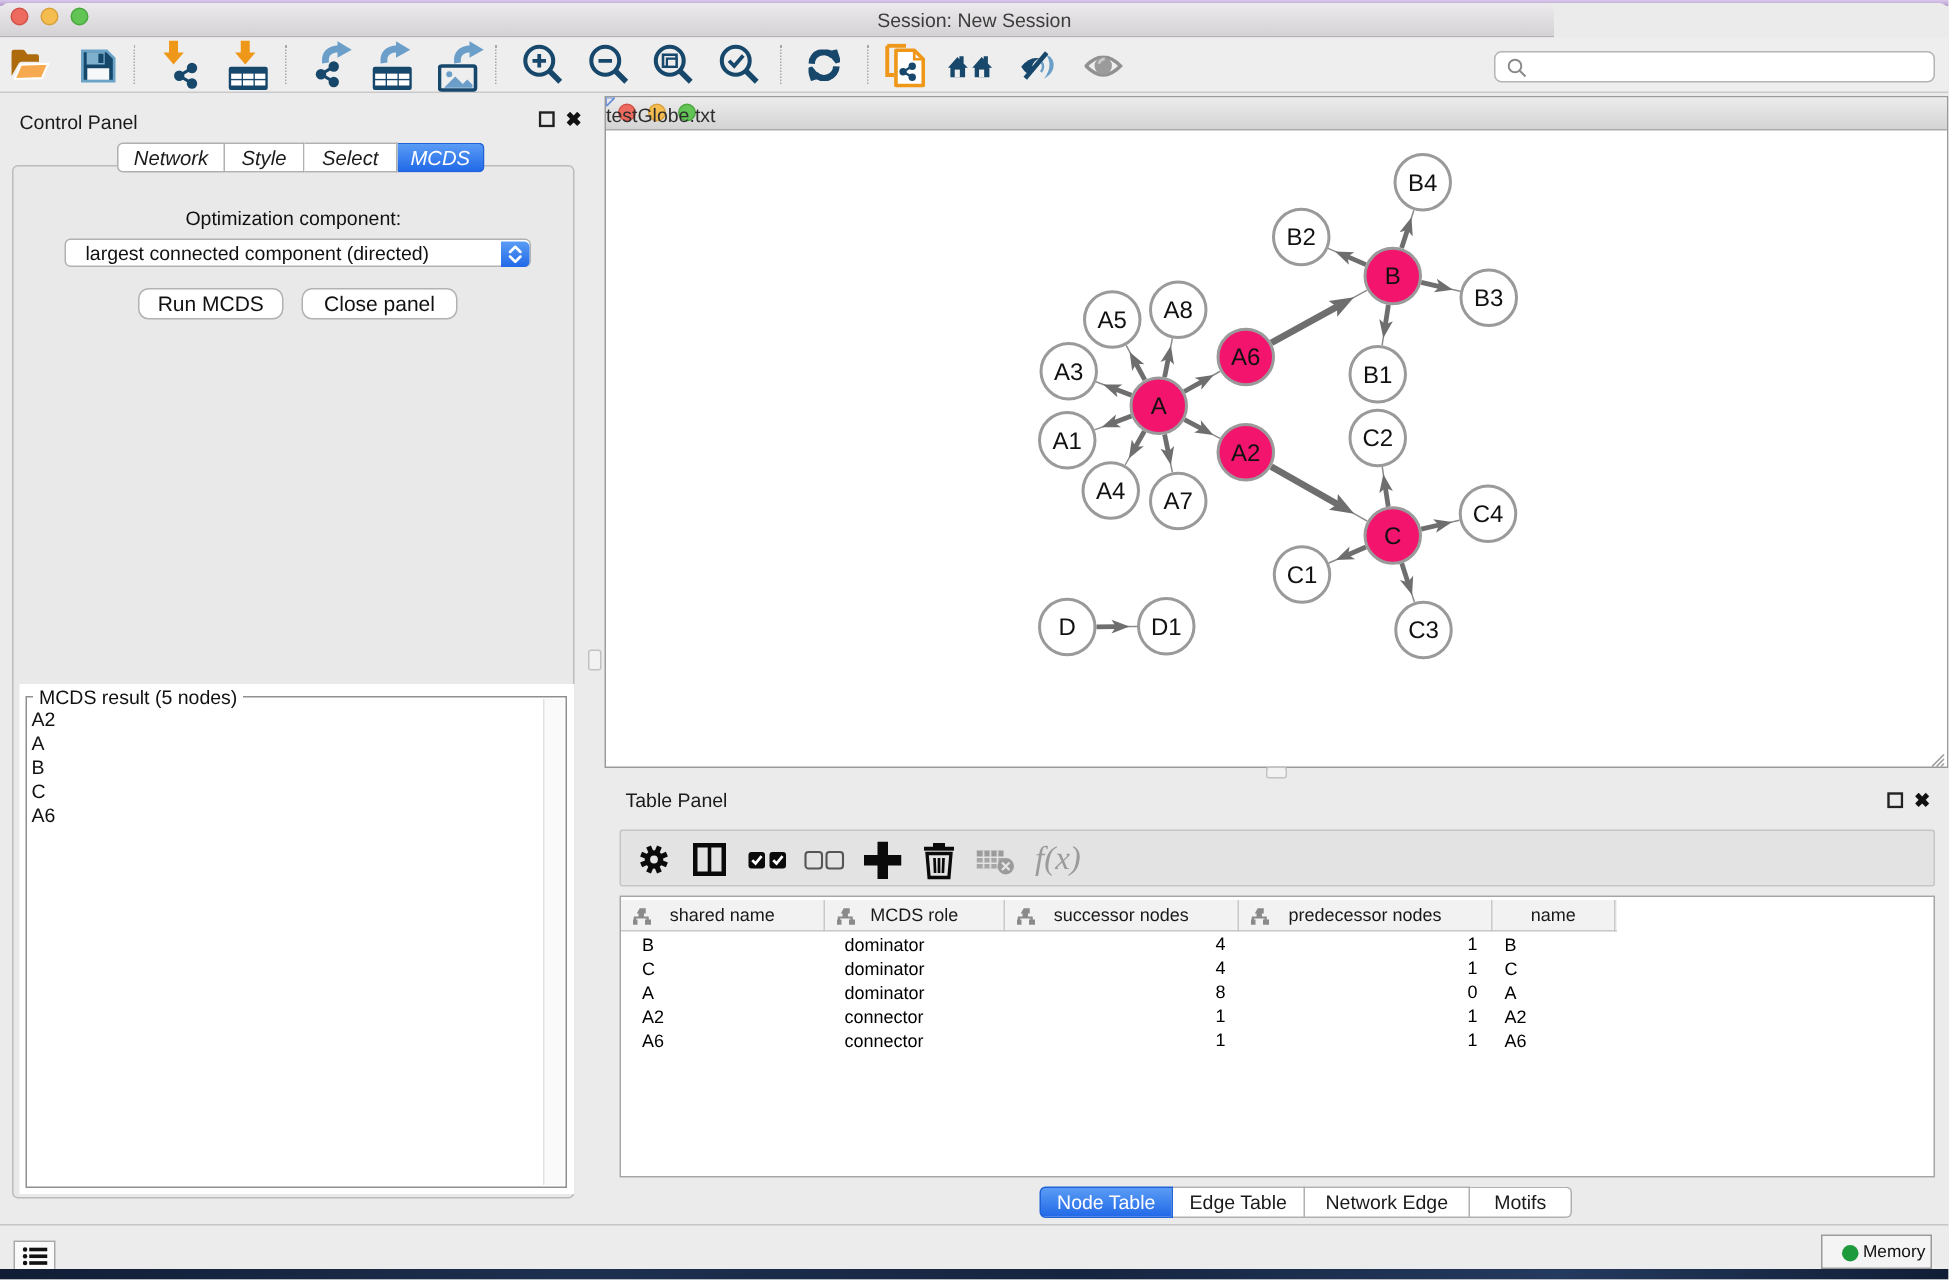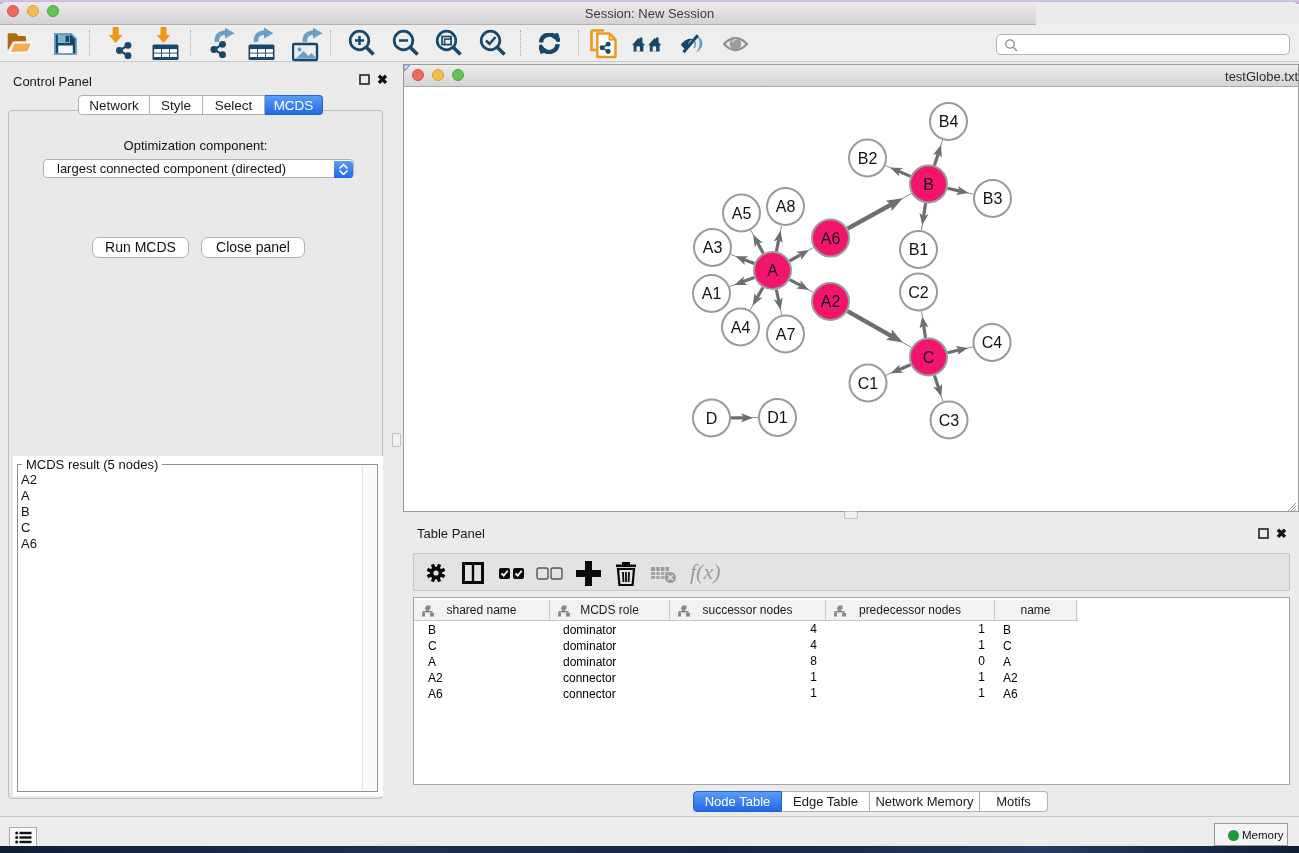--- a/index.html
+++ b/index.html
@@ -26,43 +26,43 @@
 #statusbar { left:0; top:814px; width:1299px; height:32px; background:#ececec; border-top:1px solid #c6c6c6; }
 #listbtn { left:9px; top:10px; width:28px; height:20px; background:#fafafa; border:1px solid #a8a8a8; }
 #membtn { left:1214px; top:6px; width:74px; height:23px; background:#f4f4f4; border:1px solid #9a9a9a; font-size:11.5px; color:#111; }
 #memdot { left:13px; top:6px; width:11px; height:11px; border-radius:50%; background:#1d9a3c; }
 
 #cpanel { left:0; top:60px; width:391px; height:754px; }
 #cp-title { left:13px; top:12px; font-size:13px; color:#1a1a1a; }
 #cp-float { left:359px; top:12px; }
 #cp-close { left:377px; top:10px; font-size:13px; font-weight:bold; color:#111; }
 #cp-body { left:8px; top:48px; width:375px; height:689px; background:#e9e9e9; border:1px solid #bcbcbc; border-radius:4px; }
-#cp-tabs { left:78px; top:33px; height:20px; display:flex; }
+#cp-tabs { left:78px; top:33px; height:20px; display:flex;font-style:italic; }
 .cptab { height:20px; line-height:19px; text-align:center; font-size:13.5px; color:#1a1a1a; background:#fff; border:1px solid #b0b0b0; border-left:none; }
 .cptab.first { border-left:1px solid #b0b0b0; border-radius:4px 0 0 4px; }
 .cptab.last { border-radius:0 4px 4px 0; }
 .cptab.sel { background:linear-gradient(#5a9cf5,#2169e8); color:#fff; border-color:#2062d8; }
 #opt-label { left:0; top:76px; width:391px; text-align:center; font-size:13px; color:#111; }
 #dropdown { left:43px; top:97px; width:311px; height:19px; background:#fff; border:1px solid #b2b2b2; border-radius:4px; font-size:13px; color:#111; line-height:17px; padding-left:13px; }
 #dd-step { right:0.5px; top:0.5px; width:19px; height:17px; border-radius:0 3.5px 3.5px 0; background:linear-gradient(#5a9cf5,#2169e8); }
-.btn { position:absolute; height:21px; background:#fff; border:1px solid #b2b2b2; border-radius:7px; font-size:14px; color:#111; text-align:center; line-height:19px;margin-top:45px; }
+.btn { position:absolute; height:21px; background:#fff; border:1px solid #b2b2b2; border-radius:7px; font-size:14px; color:#111; text-align:center; line-height:19px; }
 #btn-run { left:92px; top:130px; width:97px; }
 #btn-close { left:201px; top:130px; width:104px; }
 #resultbox { left:13px; top:394px; width:370px; height:340px; background:#fff; }
 #result-border { left:4px; top:8px; width:361px; height:328px; border:1px solid #8f8f8f; }
 #result-title { left:9px; top:1px; background:#fff; padding:0 4px; font-size:13px; color:#111; }
 #result-list { left:8px; top:16px; font-size:13px; color:#111; line-height:16px; }
 #result-scroll { left:349px; top:10px; width:14px; height:324px; background:#fafafa; border-left:1px solid #e2e2e2; }
 
 #netwin { left:403px; top:62px; width:896px; height:448px; background:#fff; border:1px solid #9a9a9a; }
 #net-titlebar { left:0; top:0; width:894px; height:22px; background:linear-gradient(#ececec,#d4d4d4); border-bottom:1px solid #ababab; }
 #net-titlebar .t1 { left:8px; background:#ed6a5f; border:0.5px solid #d05248; top:4px; }
 #net-titlebar .t2 { left:28px; background:#f5bd4f; border:0.5px solid #d6a13d; top:4px; }
 #net-titlebar .t3 { left:48px; background:#61c454; border:0.5px solid #4ca63f; top:4px; }
-#net-title { left:0; top:4px; width:894px; text-align:right; font-size:13px; color:#2d2d2d; }
+#net-title { left:0; top:4px; width:894px; text-align:left; font-size:13px; color:#2d2d2d; }
 #graph { left:1.5px; top:21.5px; }
 
 #tpanel { left:403px; top:514px; width:896px; height:300px; }
 #tp-title { left:14px; top:10px; font-size:13px; color:#1a1a1a; }
 #tp-float { left:855px; top:12px; }
 #tp-close { left:873px; top:10px; font-size:13px; font-weight:bold; color:#111; }
 #tp-toolbar { left:10px; top:37px; width:877px; height:38px; background:#e3e3e3; border:1px solid #c6c6c6; border-radius:2px; }
 #tp-table { left:10px; top:81px; width:877px; height:188px; background:#fff; border:1px solid #a5a5a5; }
 #tp-header { left:0px; top:2px; width:664px; height:21px; background:#f2f2f2; border-bottom:1px solid #c9c9c9; }
 .th { position:absolute; top:0; height:21px; border-right:1px solid #c9c9c9; font-size:12px; color:#1a1a1a; text-align:center; line-height:21px; }
@@ -473,21 +473,21 @@
 <div class="trow" style="left:14px;top:88px">A6</div>
 <div class="trow" style="left:149px;top:88px">connector</div>
 <div class="tnum" style="left:256px;top:88px;width:147px">1</div>
 <div class="tnum" style="left:412px;top:88px;width:159px">1</div>
 <div class="trow" style="left:589px;top:88px">A6</div>
     </div>
   </div>
   <div class="abs" id="btabs">
     <div class="btab first sel" style="width:89px">Node Table</div>
     <div class="btab" style="width:88px">Edge Table</div>
-    <div class="btab" style="width:110px">Network Memory</div>
+    <div class="btab" style="width:110px">Network Edge</div>
     <div class="btab last" style="width:68px">Motifs</div>
   </div>
   <div class="abs" style="left:392px;top:431px;width:9px;height:14px;background:#f2f2f2;border:1px solid #c2c2c2;border-radius:2px"></div>
   <div class="abs" style="left:844px;top:509px;width:14px;height:8px;background:#f2f2f2;border:1px solid #c2c2c2;border-radius:2px"></div>
   <div class="abs" id="statusbar">
     <div class="abs" id="listbtn">
         <svg class="abs" style="left:5px;top:3px" width="17" height="13" viewBox="0 0 17 13">
           <circle cx="1.7" cy="2" r="1.5" fill="#111"></circle>
           <circle cx="1.7" cy="6.5" r="1.5" fill="#111"></circle>
           <circle cx="1.7" cy="11" r="1.5" fill="#111"></circle>

